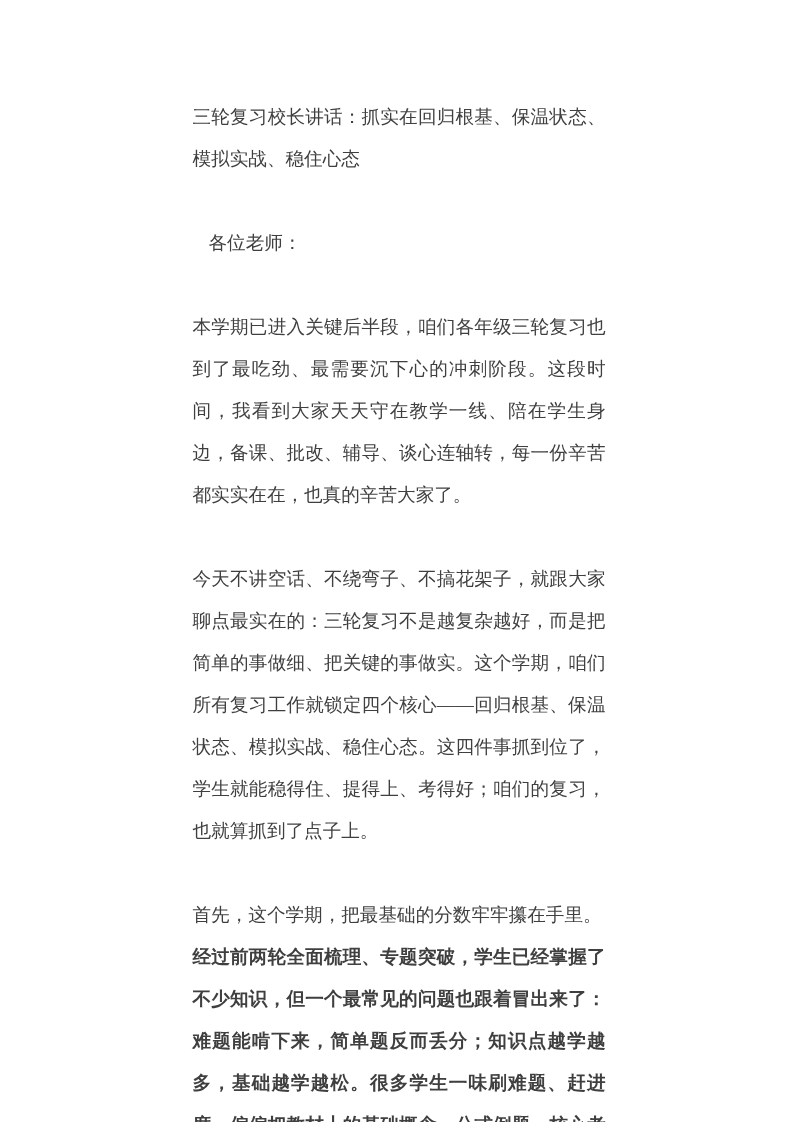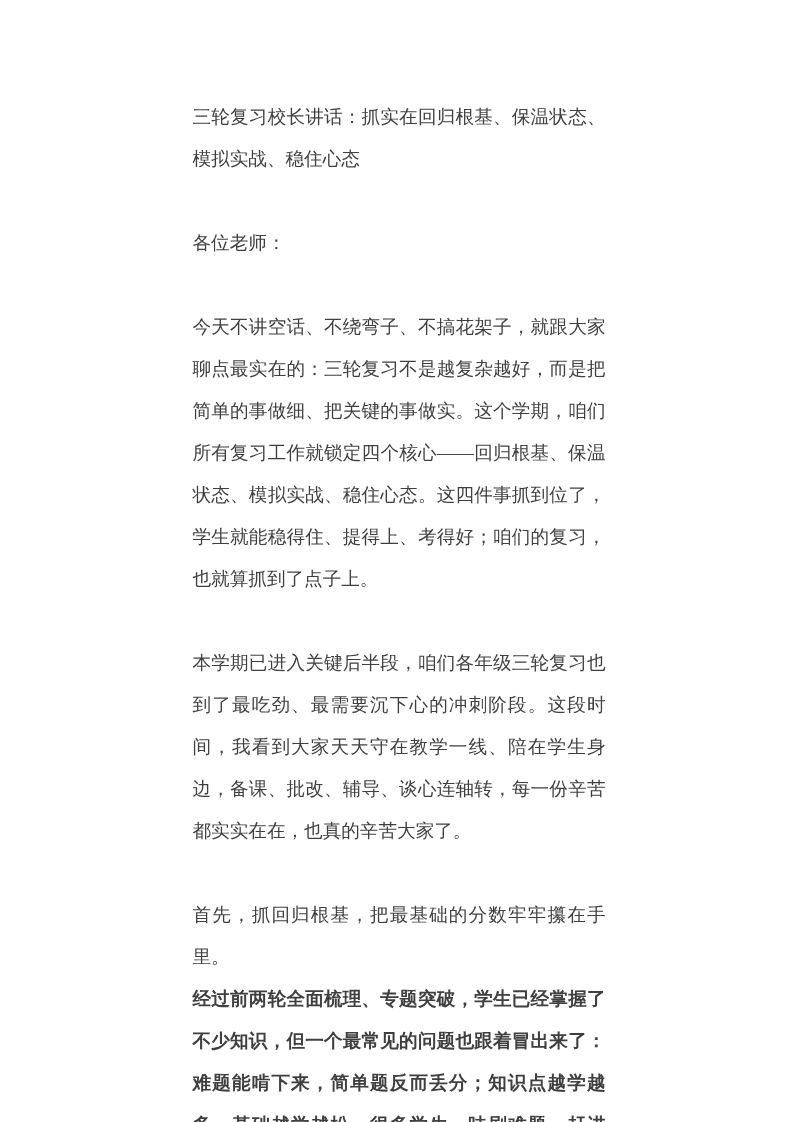--- a/index.html
+++ b/index.html
@@ -26,21 +26,21 @@
   }
   .doc-title {
     font-size: 18.6px;
     font-weight: normal;
     margin: 0 0 42px 0;
   }
   .greeting-block {
     margin: 0 0 42px 0;
   }
   .greeting-block p {
-    margin: 0;
+    margin: 16px;
   }
   .para {
     margin: 0 0 42px 0;
   }
   .section-heading {
     margin: 0;
   }
   .para-last {
     margin: 0;
     font-weight: bold;
@@ -50,22 +50,22 @@
 <body>
 
 <div class="page">
 
   <h1 class="doc-title">三轮复习校长讲话：抓实在回归根基、保温状态、模拟实战、稳住心态</h1>
 
   <div class="greeting-block">
     <p>各位老师：</p>
   </div>
 
+  <p class="para">本学期已进入关键后半段，咱们各年级三轮复习也到了最吃劲、最需要沉下心的冲刺阶段。这段时间，我看到大家天天守在教学一线、陪在学生身边，备课、批改、辅导、谈心连轴转，每一份辛苦都实实在在，也真的辛苦大家了。</p>
+
   <p class="para">今天不讲空话、不绕弯子、不搞花架子，就跟大家聊点最实在的：三轮复习不是越复杂越好，而是把简单的事做细、把关键的事做实。这个学期，咱们所有复习工作就锁定四个核心——回归根基、保温状态、模拟实战、稳住心态。这四件事抓到位了，学生就能稳得住、提得上、考得好；咱们的复习，也就算抓到了点子上。</p>
 
-  <p class="para">本学期已进入关键后半段，咱们各年级三轮复习也到了最吃劲、最需要沉下心的冲刺阶段。这段时间，我看到大家天天守在教学一线、陪在学生身边，备课、批改、辅导、谈心连轴转，每一份辛苦都实实在在，也真的辛苦大家了。</p>
-
   <div>
-    <p class="section-heading">首先，抓回归根基，把最基础的分数牢牢攥在手里。</p>
+    <p class="section-heading">首先，这个学期，把最基础的分数牢牢攥在手里。</p>
     <p class="para para-last">经过前两轮全面梳理、专题突破，学生已经掌握了不少知识，但一个最常见的问题也跟着冒出来了：难题能啃下来，简单题反而丢分；知识点越学越多，基础越学越松。很多学生一味刷难题、赶进度，偏偏把教材上的基础概念、公式例题、核心考点忘在了脑后，最后丢的都</p>
   </div>
 
 </div>
 
 </body></html>

